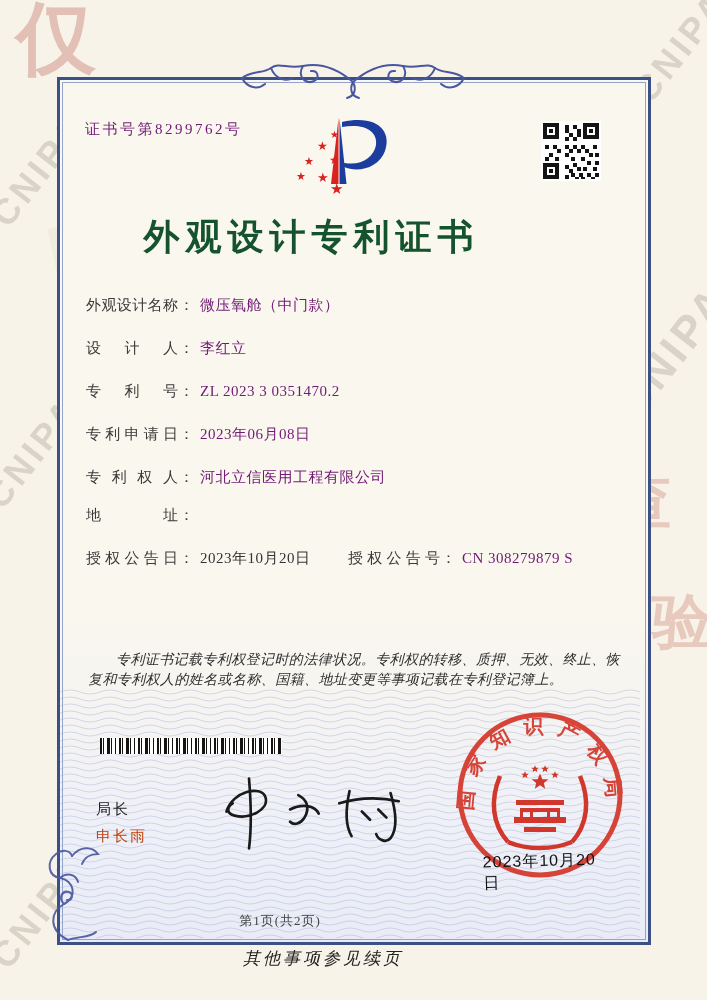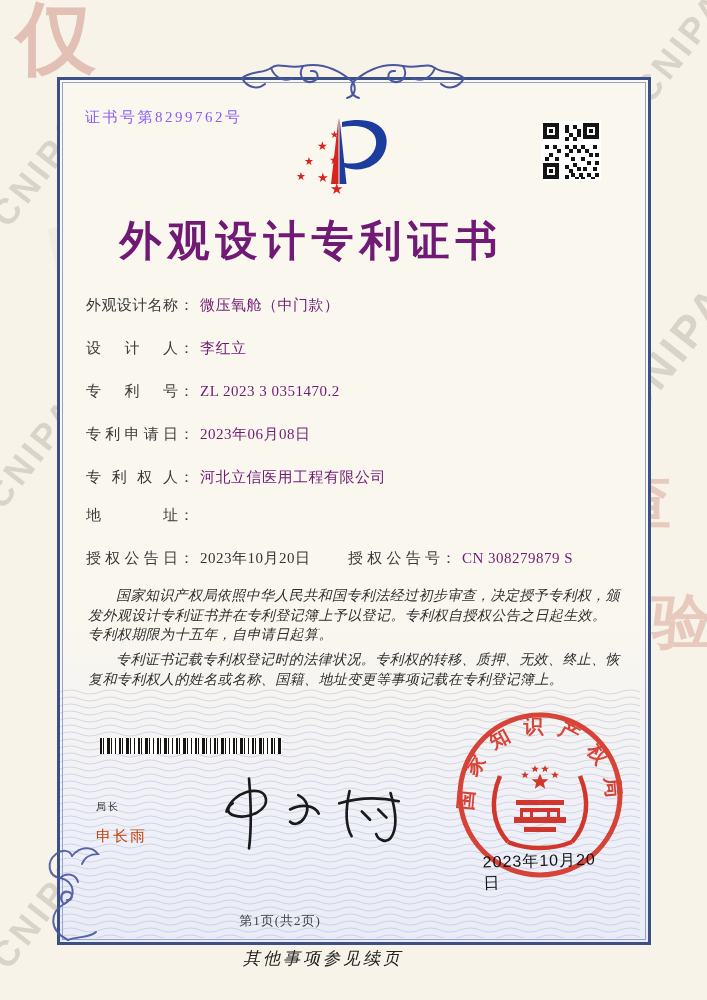--- a/index.html
+++ b/index.html
@@ -16,46 +16,46 @@
 
   
   .cert-border{position:absolute;left:57px;top:77px;width:588px;height:862px;
     border:3px solid #3b5086;z-index:2;
     background:linear-gradient(180deg,#faf7ee 0%,#faf7ee 62%,#eef0f8 88%,#e9ebf6 100%);}
   .cert-border::after{content:'';position:absolute;inset:2px;border:1px solid #93a3c9;}
 
   .content{position:absolute;inset:0;z-index:3;}
 
   
-  .cert-no{position:absolute;left:85px;top:108px;font-size:15px;color:#8b5cf6;letter-spacing:2.5px;}
+  .cert-no{position:absolute;left:85px;top:120px;font-size:15px;color:#701a75;letter-spacing:2.5px;}
   .logo{position:absolute;left:288px;top:110px;width:124px;height:86px;}
   .qr{position:absolute;left:541px;top:121px;width:60px;height:60px;background:#fff;}
   .title{position:absolute;left:0;top:213px;width:623px;text-align:center;
-         font-size:42px;font-weight:700;color:#701a75;letter-spacing:6px;}
+         font-size:36px;font-weight:700;color:#14532d;letter-spacing:6px;}
 
   
   .frow{position:absolute;left:86px;display:flex;align-items:baseline;
         font-size:15px;color:#3a3a3a;white-space:nowrap;}
   .flabel{display:inline-block;width:92px;text-align:justify;text-align-last:justify;}
   .fcolon{margin-left:1px;}
   .fvalue{margin-left:6px;color:#701a75;letter-spacing:.5px;}
   .pair2{display:flex;align-items:baseline;margin-left:30px;}
   .fvalue-fixed{margin-left:6px;color:#333;letter-spacing:.5px;display:inline-block;width:118px;}
 
   
   .body-text{position:absolute;left:88px;width:532px;font-size:14px;line-height:19.5px;
              color:#2e2e2e;font-style:italic;text-indent:2em;letter-spacing:.4px;}
 
   
   .barcode{position:absolute;left:100px;top:738px;width:182px;height:16px;
     background:repeating-linear-gradient(90deg,
       #171310 0 2px,#fff 2px 3px,#171310 3px 4px,#fff 4px 7px,
       #171310 7px 10px,#fff 10px 11px,#171310 11px 12px,#fff 12px 15px,
       #171310 15px 16px,#fff 16px 19px);}
-  .sig-title{position:absolute;left:96px;top:800px;font-size:10px;color:#222;
+  .sig-title{position:absolute;left:96px;top:800px;font-size:15px;color:#222;
              font-family:"Liberation Sans",sans-serif;letter-spacing:2px;}
   .sig-name{position:absolute;left:96px;top:827px;font-size:15px;color:#c2410c;
             font-family:"Liberation Sans",sans-serif;letter-spacing:2px;}
   .signature{position:absolute;left:208px;top:772px;width:200px;height:78px;}
 
   .seal{position:absolute;left:453px;top:708px;width:174px;height:174px;opacity:.93;}
   .seal-date{position:absolute;left:483px;top:851px;width:120px;font-size:16px;color:#111;
              letter-spacing:1px;transform:rotate(-1.5deg);font-family:"Liberation Sans",sans-serif;z-index:4;}
 
   
@@ -225,21 +225,20 @@
     <span class="flabel">授权公告日</span>
       <span class="fcolon">：</span>
     <span class="fvalue-fixed">2023年10月20日</span>
     <span class="pair2">
       <span class="flabel">授权公告号</span>
         <span class="fcolon">：</span>
       <span class="fvalue">CN 308279879 S</span>
     </span>
   </div>
 
-  <div class="body-text" style="top:586px">国家知识产权局依照中华人民共和国专利法经过初步审查，决定授予专利权，颁发外观设计专利证书并在专利登记簿上予以登记。专利权自授权公告之日起生效。专利权期限为十五年，自申请日起算。</div>
   <div class="body-text" style="top:650px">专利证书记载专利权登记时的法律状况。专利权的转移、质押、无效、终止、恢复和专利权人的姓名或名称、国籍、地址变更等事项记载在专利登记簿上。</div>
 
   <div class="barcode"></div>
 
   <div class="sig-title">局长</div>
   <div class="sig-name">申长雨</div>
   <svg class="signature" viewBox="0 0 195 75">
     <g stroke="#1a1a1a" stroke-width="2.6" fill="none" stroke-linecap="round">
       <path d="M18,38 C24,18 52,12 56,24 C60,36 40,46 26,42 C18,40 18,34 24,30"></path>
       <path d="M40,6 C42,30 42,58 40,74"></path>

